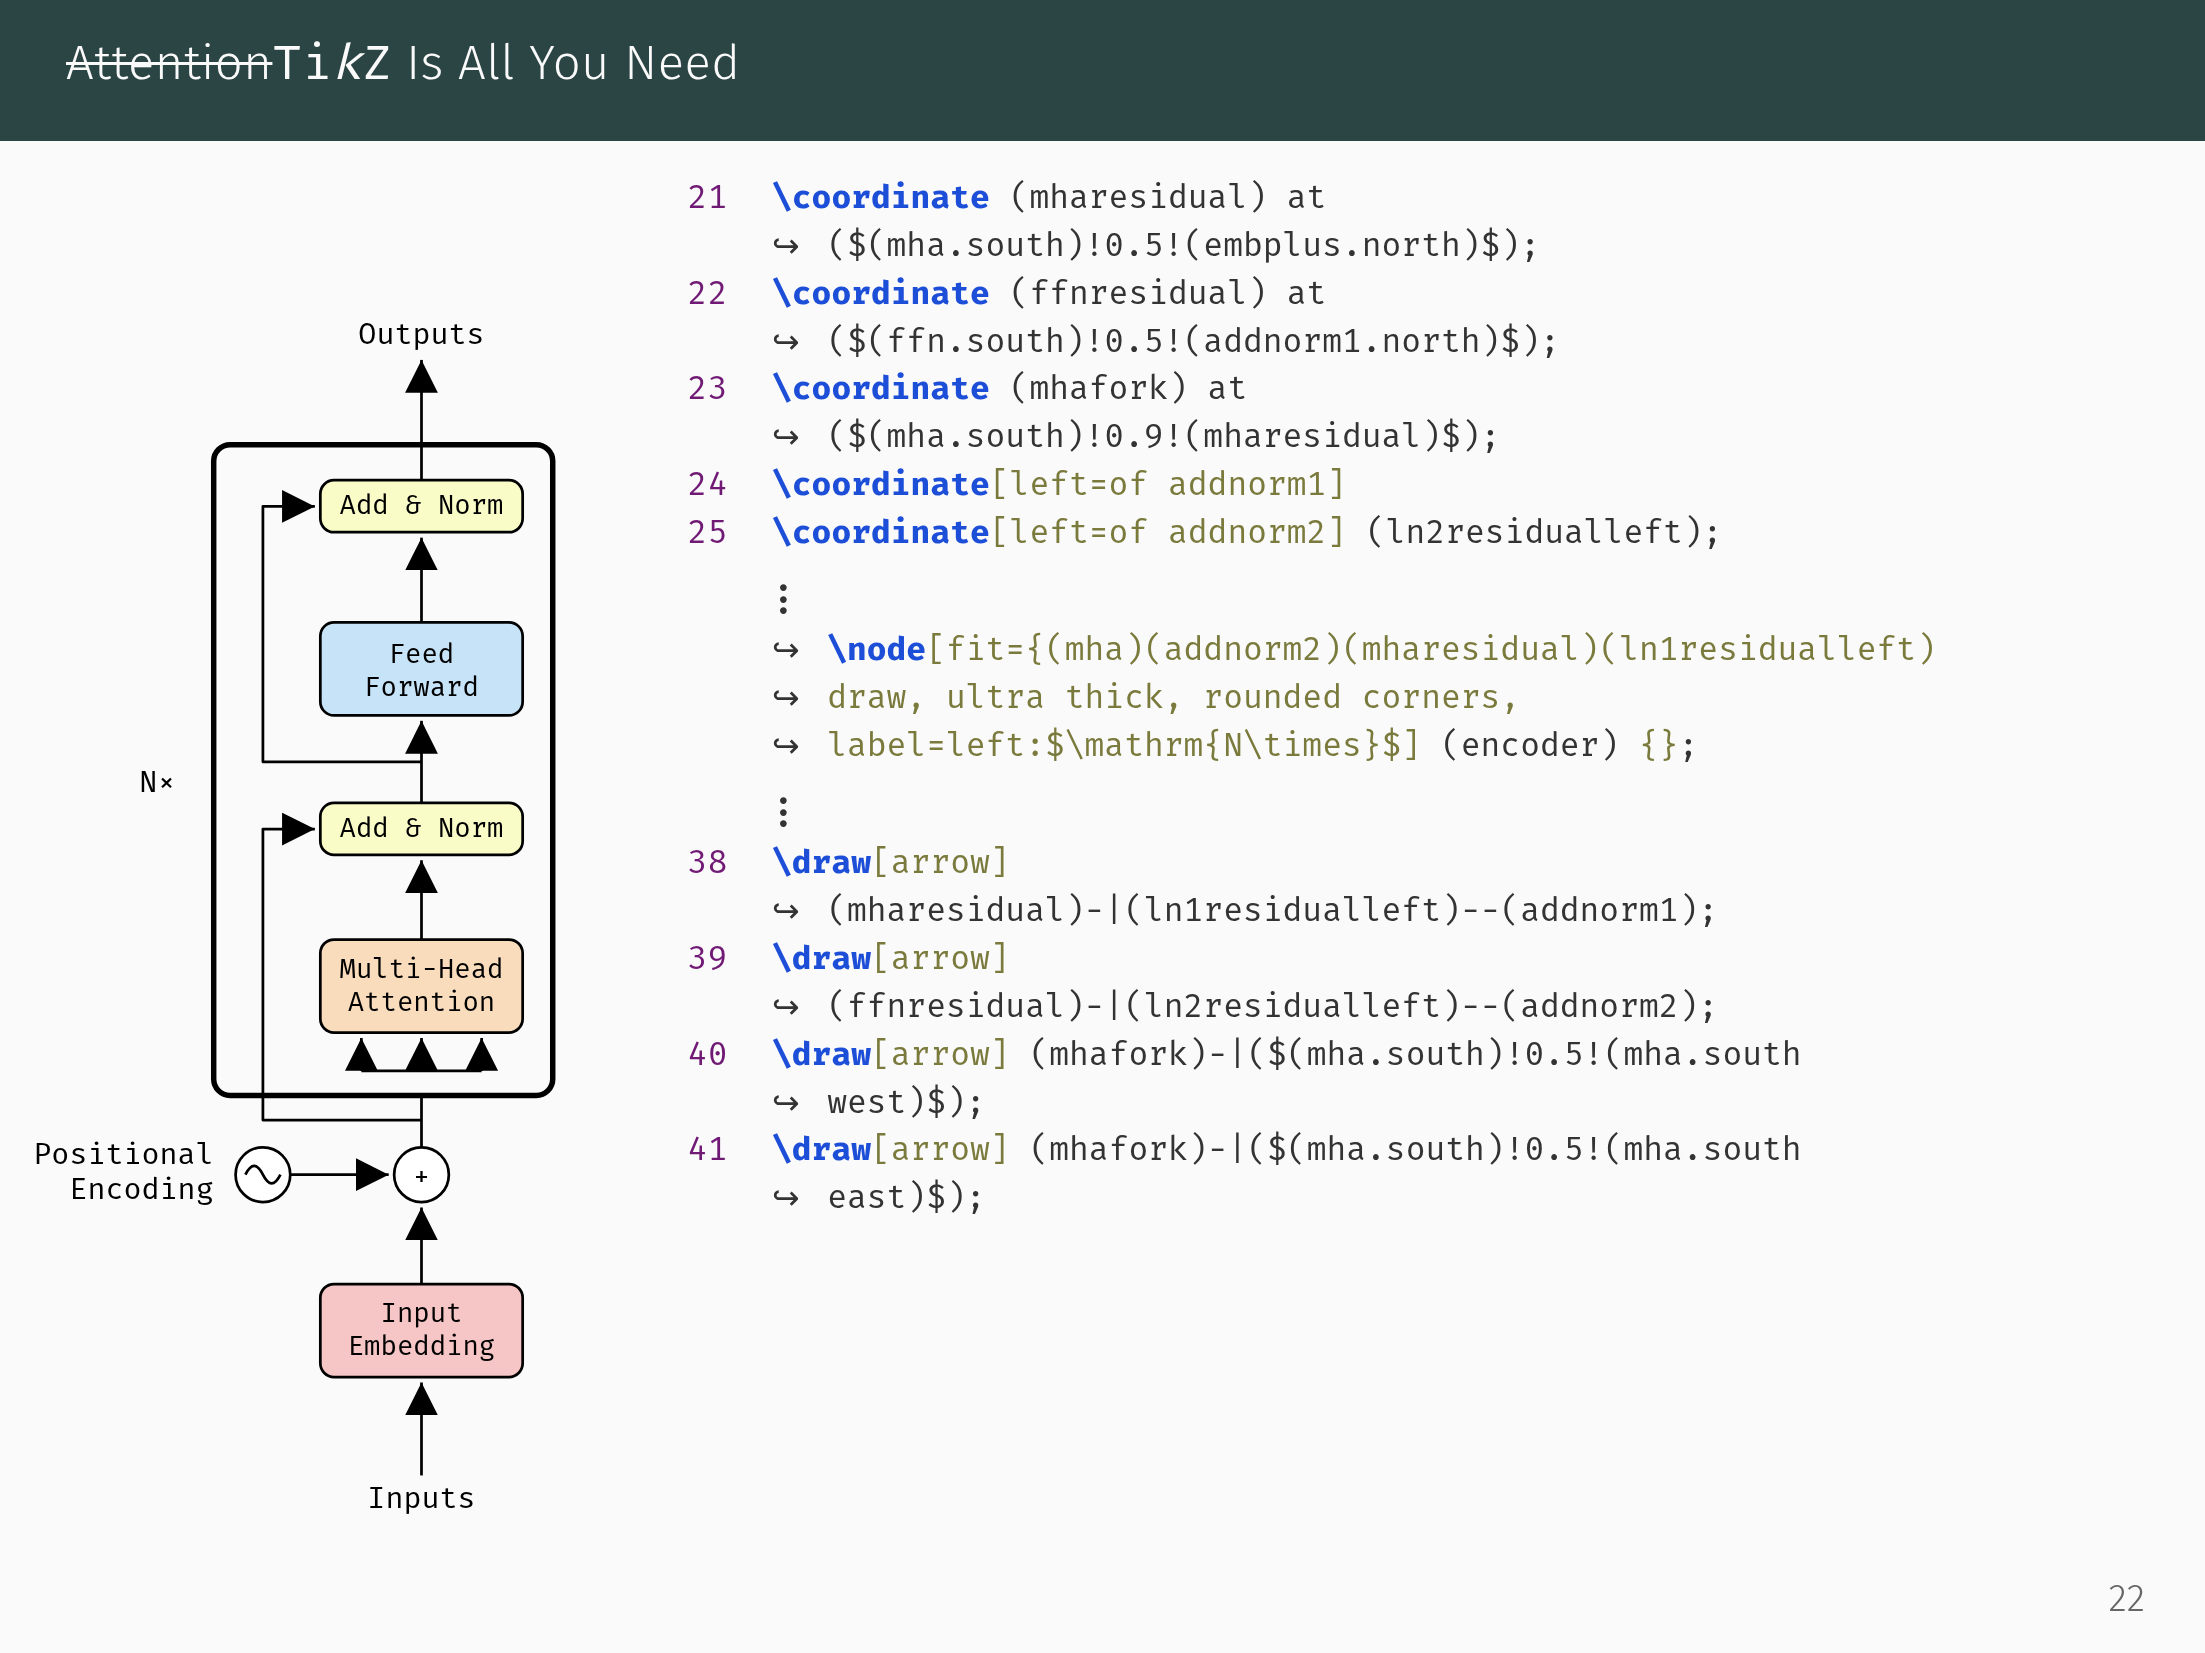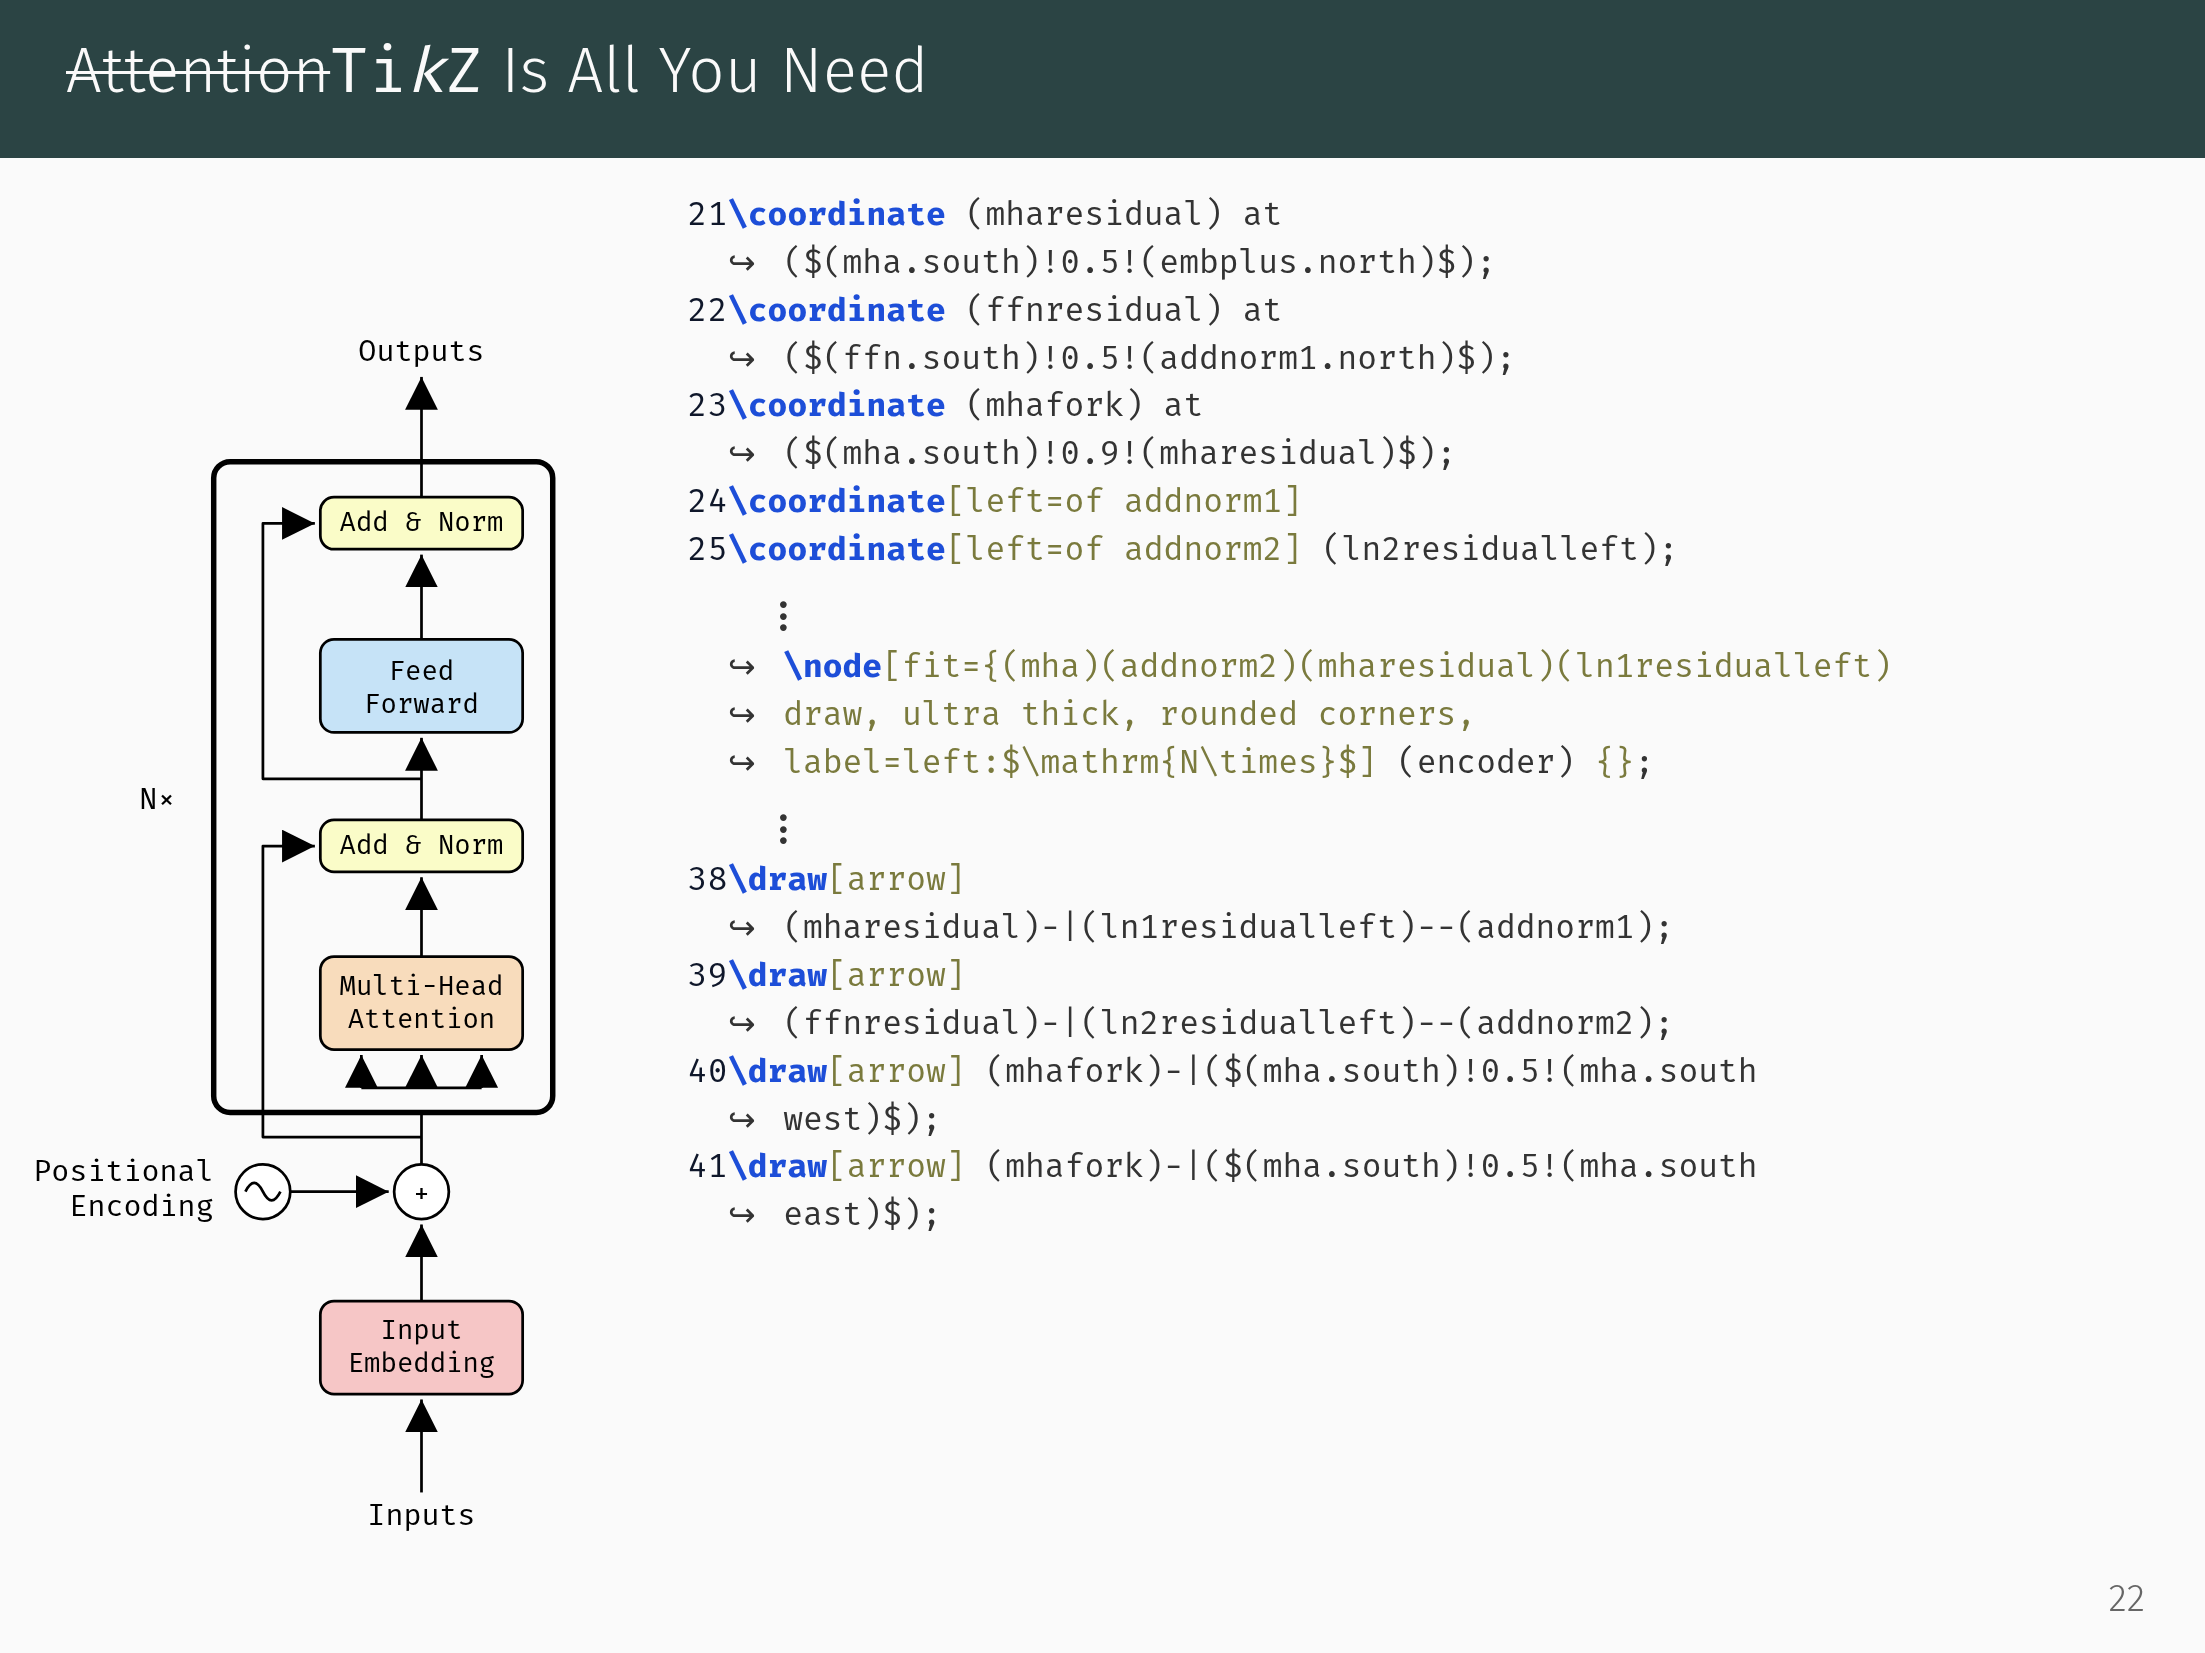--- a/index.html
+++ b/index.html
@@ -1,26 +1,26 @@
 <!DOCTYPE html>
 <html style="font-size:8.8px"><head>
 <meta charset="utf-8">
 <style>
   * { margin: 0; padding: 0; box-sizing: border-box; }
   html, body { width: 2205px; height: 1654px; font-family: "Fira Sans", "Segoe UI", sans-serif; background: #fafafa; }
   .slide { width: 2205px; height: 1654px; position: relative; }
   .titlebar { background: #2b4444; color: #fafafa; padding: 33px 66px 49px 66px; }
-  .title { font-size: 63px; font-weight: 300; letter-spacing: 0.5px; }
+  .title { font-size: 49px; font-weight: 300; letter-spacing: 0.5px; }
   .strike { text-decoration: line-through; text-decoration-thickness: 3.3px; }
   .tikz { font-family: "Fira Mono", "Consolas", monospace; }
   .content { display: flex; flex-direction:row; padding: 33px 33px 0 33px; gap: 22px; }
   .diagram { flex: 0 0 602px; display:flex; justify-content:center; }
   .code { flex: 1 1 auto; font-family: "Fira Mono","Consolas",monospace; font-size: 33px; line-height: 1.45; color:#333; }
   .cline { white-space: pre; display:flex; }
-  .ln { display:inline-block; width: 71px; text-align:right; color:#0f172a; font-weight:300; letter-spacing:0.5px;}
+  .ln { display:inline-block; width: 71px; text-align:right; color:#701a75; font-weight:300; margin-right: 44px; letter-spacing:0.5px;}
   .kw { color:#1d4ed8; font-weight:600;text-align:center; }
   .opt { color:#7a7a3d; }
   .br  { color:#7a7a3d; }
   .txt { color:#333; }
   .hook { font-family: sans-serif; }
   .vdots { padding-left:115px; font-size:38px; line-height:0.3; letter-spacing:0; display:block; margin:16.4px 0 19px 0;}
   .pagenum { position:absolute; right:60px; bottom:33px; font-size:38px; color:#666; font-weight:300;}
 </style>
 </head>
 <body>

